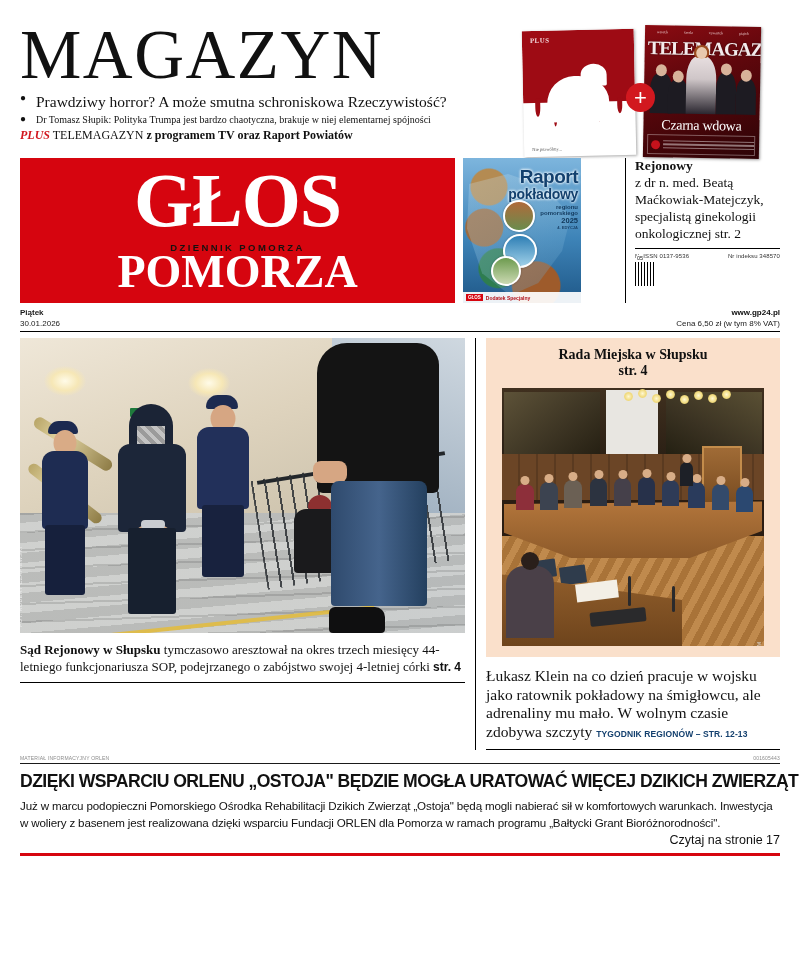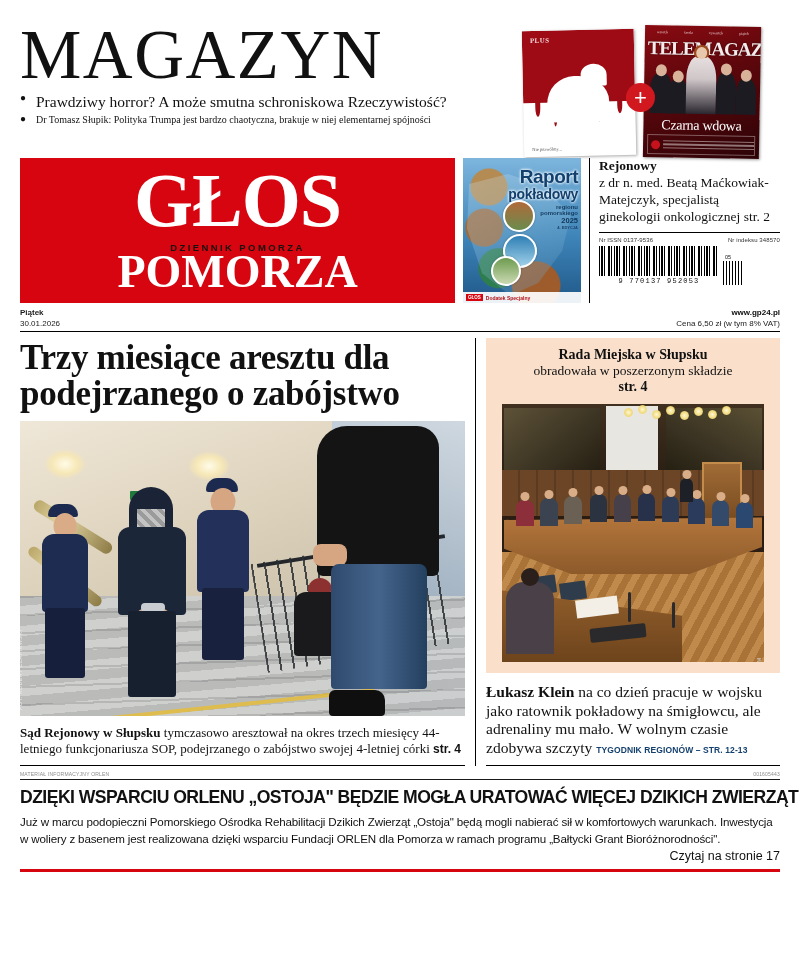--- a/index.html
+++ b/index.html
@@ -312,20 +312,21 @@
     font-size: 46px;
     letter-spacing: 0px;
     line-height: 1;
     white-space: nowrap;
   }
   .masthead-right {
     flex: 1;
     display: flex;
     padding-left: 8px;
     box-sizing: border-box;
+    gap: 36px;
   }
   .raport-cover {
     width: 118px;
     flex: 0 0 118px;
     height: 145px;
     position: relative;
     overflow: hidden;
     background: linear-gradient(180deg,#63a8d8 0%, #3f86bb 35%, #2e6fa2 70%, #1d5585 100%);
   }
   .raport-cover .sea {
@@ -744,21 +745,21 @@
     color: #ddd;
     white-space: nowrap;
   }
   .klein-text {
     font-size: 15.5px;
     line-height: 1.2;
     margin-top: 10px;
     padding-bottom: 8px;
     border-bottom: 1.2px solid #000;
   }
-  .klein-text b { font-weight: 700; }
+  .klein-text b { font-weight: 400; }
   .klein-tag {
     font-family: "Liberation Sans", sans-serif;
     font-weight: 700;
     font-size: 8.5px;
     color: #14406e;
     letter-spacing: .1px;
   }
 
   
   .ad-block {
@@ -809,20 +810,23 @@
     <div class="magazyn-block">
       <div class="magazyn-wordmark">
         <div class="magazyn-title">MAGAZYN</div>
       </div>
 
       <ul class="promo-bullets">
         <li class="bullet-1">Prawdziwy horror? A może smutna schroniskowa Rzeczywistość?</li>
         <li class="bullet-2">Dr Tomasz Słupik: Polityka Trumpa jest bardzo chaotyczna, brakuje w niej elementarnej spójności</li>
       </ul>
 
+      <div class="promo-plusline">
+        <span class="plus-word">PLUS</span><span class="tele-word"> TELEMAGAZYN </span><span class="bold-word">z programem TV oraz Raport Powiatów</span>
+      </div>
     </div>
 
     <div class="covers">
       <div class="cover-dog">
         <div class="blood"></div>
         <div class="drip" style="left:12px;top:68px;width:5px;height:18px;"></div>
         <div class="drip" style="left:30px;top:68px;width:4px;height:28px;"></div>
         <div class="drip" style="left:52px;top:68px;width:6px;height:14px;"></div>
         <div class="drip" style="left:74px;top:68px;width:4px;height:24px;"></div>
         <div class="drip" style="left:94px;top:68px;width:5px;height:16px;"></div>
@@ -905,24 +909,20 @@
       <div class="rozmowa-box">
         <div class="rozmowa-text">
           <span class="lead">Rejonowy</span><span>z dr n. med. Beatą Maćkowiak-Matejczyk, specjalistą ginekologii onkologicznej </span><span class="strong">str. 2</span>
         </div>
         <div class="rozmowa-rule"></div>
         <div class="issn-row">
           <span>Nr ISSN 0137-9536</span>
           <span>Nr indeksu 348570</span>
         </div>
         <div class="barcode-row">
-          <div>
-            <div class="barcode"></div>
-            <div class="barcode-digits">9 770137 952053</div>
-          </div>
           <div class="barcode-small">
             <span class="num">05</span>
           </div>
         </div>
       </div>
     </div>
   </div>
 
   <div class="info-line">
     <div class="info-left">
@@ -931,21 +931,20 @@
     </div>
     <div class="info-right">
       <span class="url">www.gp24.pl</span><br>
       <span>Cena 6,50 zł (w tym 8% VAT)</span>
     </div>
   </div>
 
   <div class="content">
 
     <div class="col-left">
-      <h1 class="headline">Trzy miesiące aresztu dla podejrzanego o zabójstwo</h1>
 
       <div class="photo-main">
         <div class="wall"></div>
         <div class="wall-right"></div>
         <div class="lamp l1"></div>
         <div class="lamp l2"></div>
         <div class="exitsign"></div>
         <div class="stairs"></div>
         <div class="stair-edge"></div>
         <div class="railbar"></div>
@@ -994,21 +993,20 @@
 
       <div class="caption-main">
         <b>Sąd Rejonowy w Słupsku</b><span> tymczasowo aresztował na okres trzech miesięcy 44-letniego funkcjonariusza SOP, podejrzanego o zabójstwo swojej 4-letniej córki </span><span class="str">str. 4</span>
       </div>
     </div>
 
     <div class="col-right">
 
       <div class="rada-box">
         <div class="rada-line1">Rada Miejska w Słupsku</div>
-        <div class="rada-line2">obradowała w poszerzonym składzie</div>
         <div class="rada-line3">str. 4</div>
 
         <div class="photo-rada">
           <div class="ceil"></div>
           <div class="mural-l"></div>
           <div class="mural-r"></div>
           <div class="screen"></div>
           <div class="chandelier">
             <span class="bulb" style="left:2px;top:4px;"></span>
             <span class="bulb" style="left:16px;top:1px;"></span>

